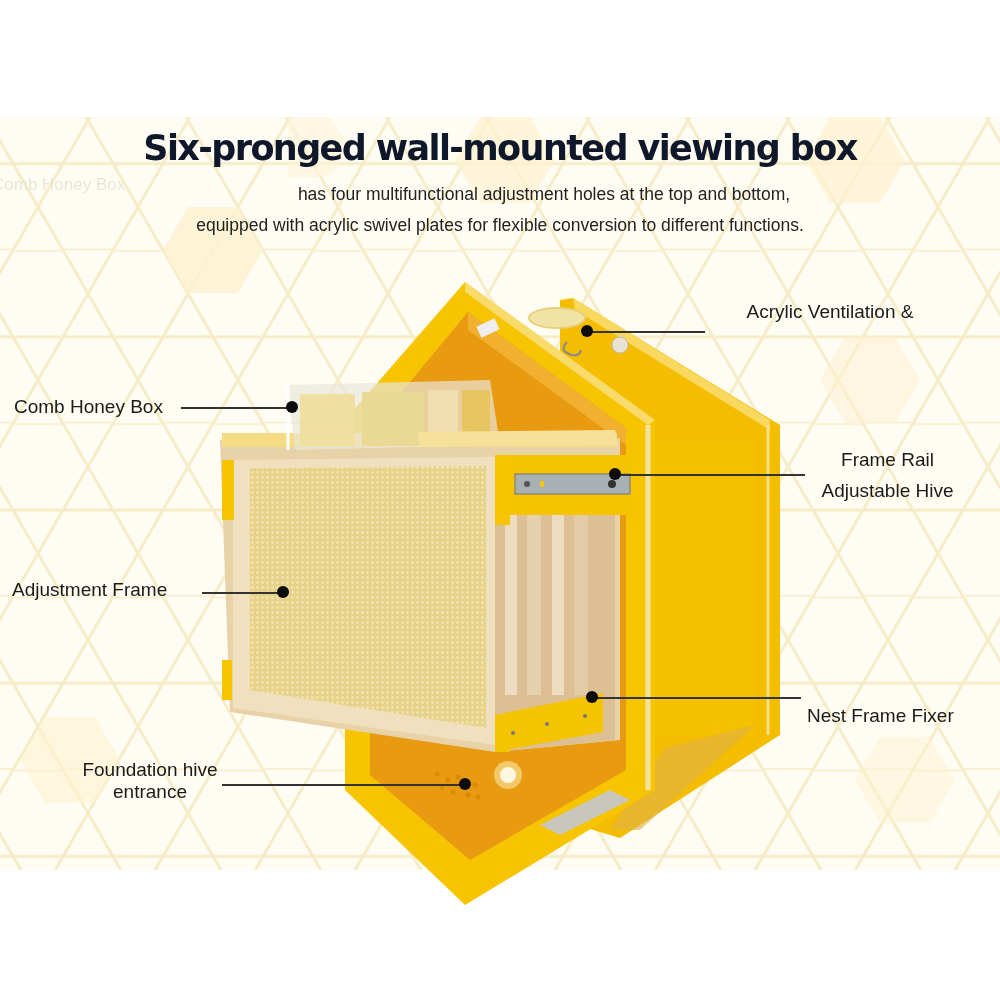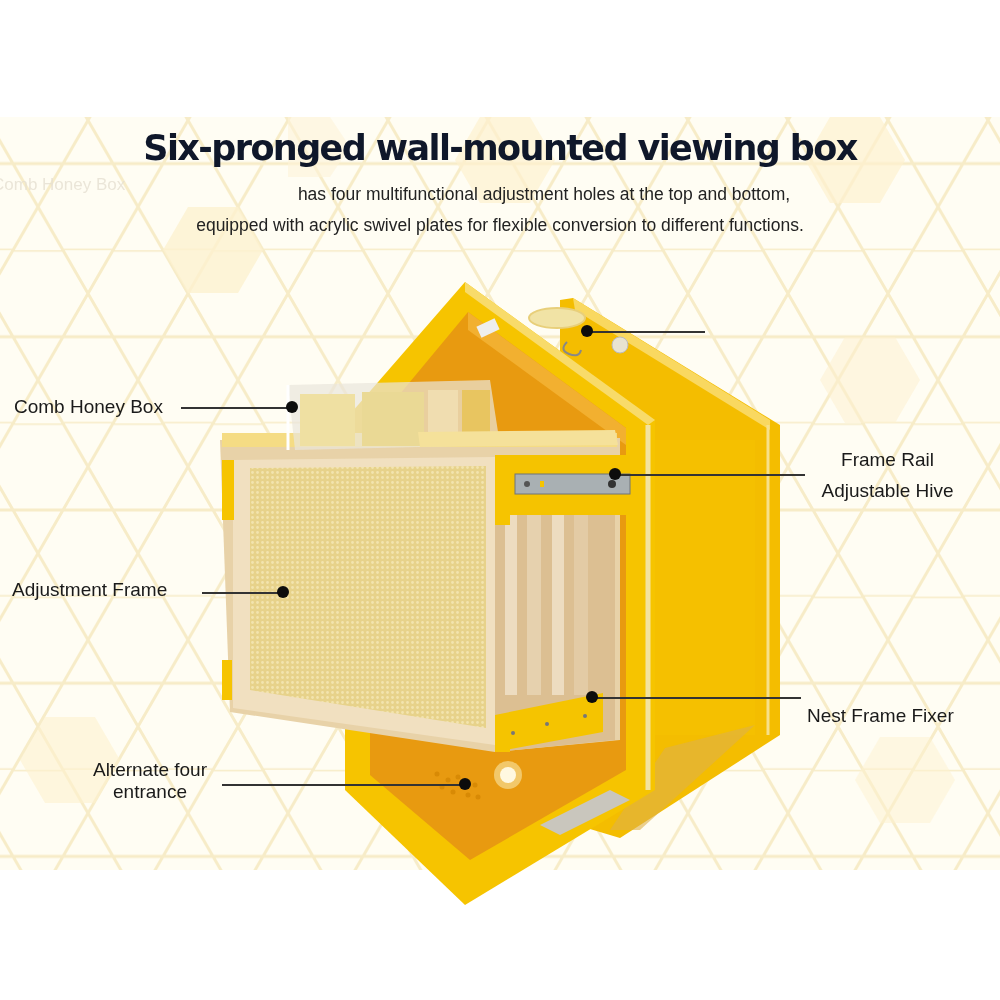--- a/index.html
+++ b/index.html
@@ -123,27 +123,28 @@
 
 <div class="label" style="left:14px; top:396px;">Comb Honey Box</div>
 <div class="leader" style="left:181px; top:407px; width:111px; height:1.5px;"></div>
 <div class="dot" style="left:292px; top:407px;"></div>
 
 <div class="label" style="left:12px; top:579px;">Adjustment Frame</div>
 <div class="leader" style="left:202px; top:592px; width:81px; height:1.5px;"></div>
 <div class="dot" style="left:283px; top:592px;"></div>
 
 <div class="label center" style="left:70px; top:759px; width:160px;">
-  <div>Alternate four</div>
+  <div>Foundation hive</div>
   <div>entrance</div>
 </div>
 <div class="leader" style="left:222px; top:784px; width:243px; height:1.5px;"></div>
 <div class="dot" style="left:465px; top:784px;"></div>
 
 <div class="label center" style="left:720px; top:301px; width:220px;">
+  <div>Acrylic Ventilation &amp;</div>
 </div>
 <div class="leader" style="left:587px; top:331px; width:118px; height:1.5px;"></div>
 <div class="dot" style="left:587px; top:331px;"></div>
 
 <div class="label center" style="left:790px; top:444px; width:195px; line-height:31px;">
   <div>Frame Rail</div>
   <div>Adjustable Hive</div>
 </div>
 <div class="leader" style="left:615px; top:474px; width:190px; height:1.5px;"></div>
 <div class="dot" style="left:615px; top:474px;"></div>

